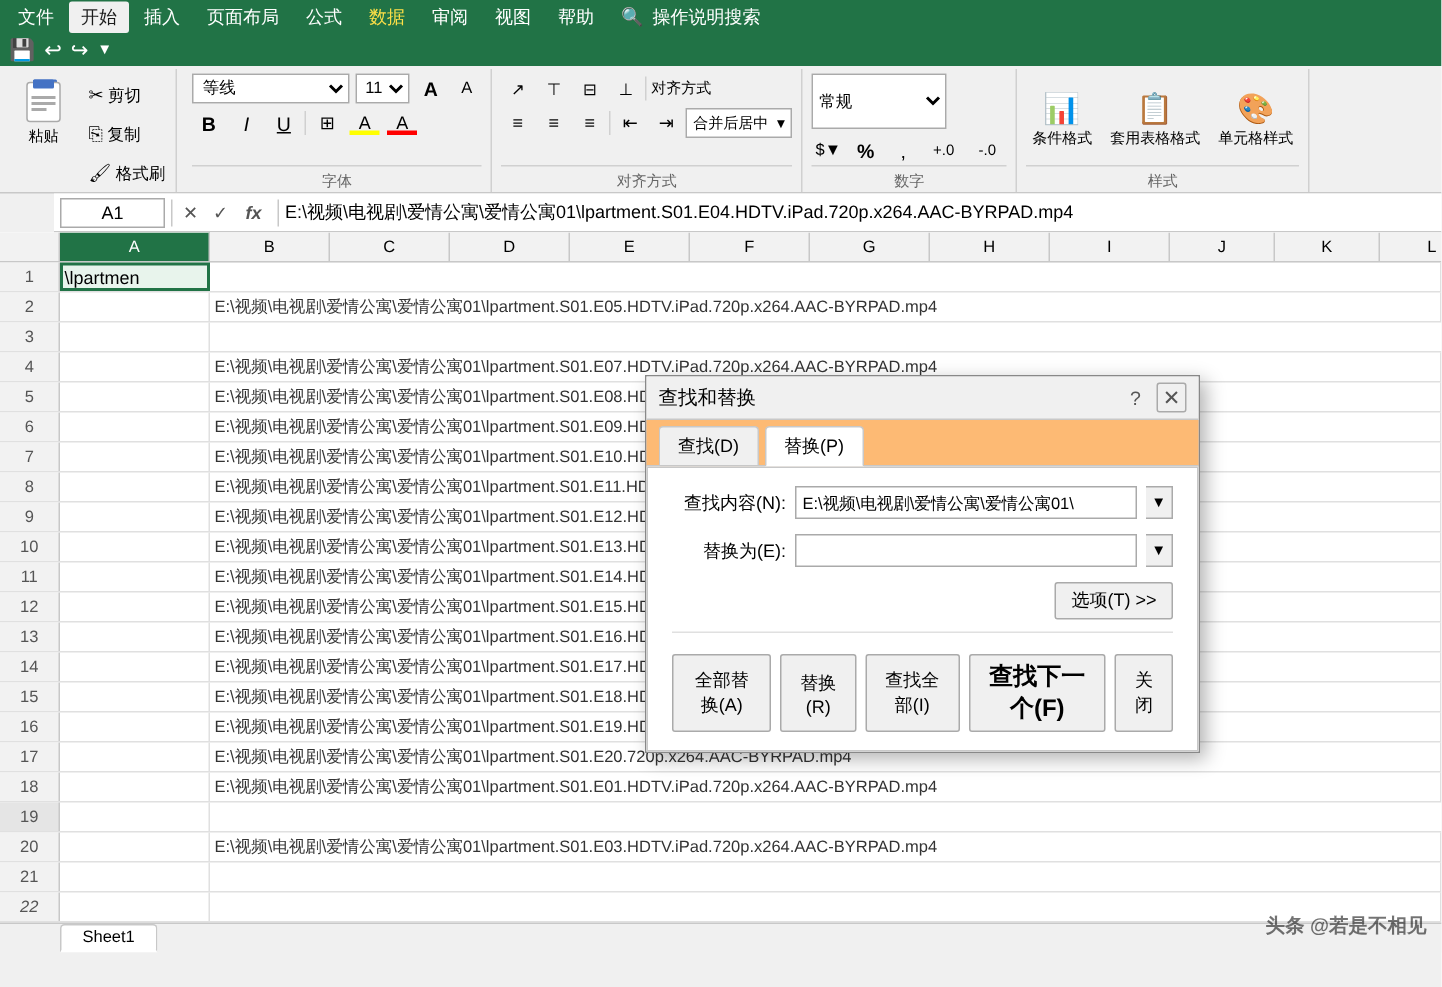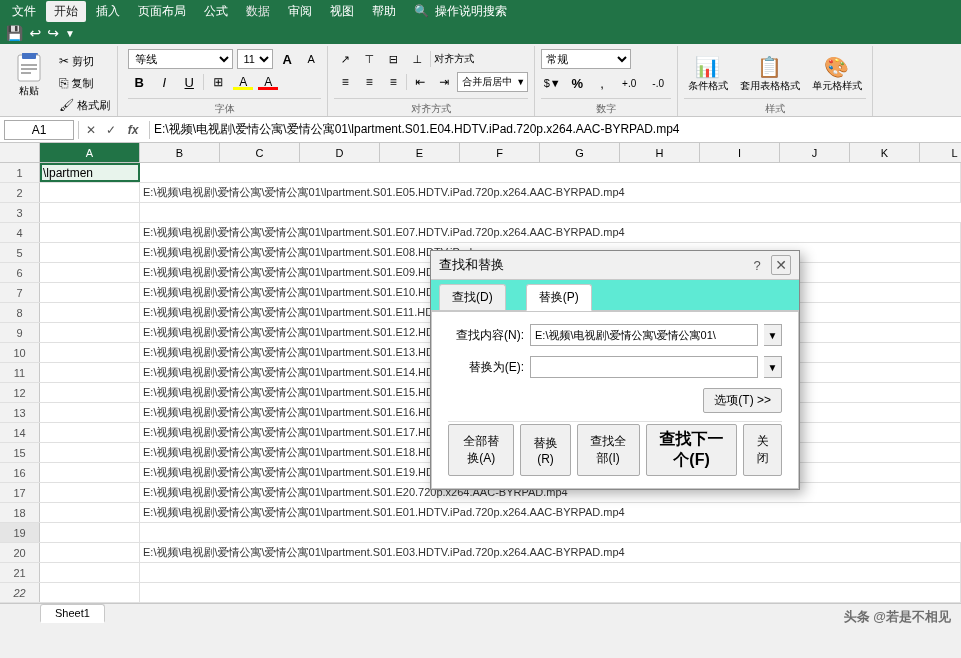--- a/index.html
+++ b/index.html
@@ -22,35 +22,35 @@
       border-bottom: 1px solid #c8c8c8;
       padding: 4px 8px;
       display: flex;
       justify-content: space-between;
       align-items: center;
       font-size: 13px;
     }
     .dialog-tabs {
       display: flex;
       border-bottom: 1px solid #c8c8c8;
-      background: #5eead4;
+      background: #fdba74;
       padding: 4px 8px 0 8px;
-      gap: 20px;
+      gap: 4px;
     }
   </style>
 </head>
 <body style="position:relative;">
 
 <div style="background:#217346; height:22px; display:flex; align-items:center; padding:0 4px; gap:2px;">
   <span style="color:white;font-size:12px;padding:2px 8px;cursor:pointer;">文件</span>
   <span style="color:#1a1a1a;font-size:12px;padding:2px 8px;cursor:pointer;background:#f0f0f0;border-radius:2px;">开始</span>
   <span style="color:white;font-size:12px;padding:2px 8px;cursor:pointer;">插入</span>
   <span style="color:white;font-size:12px;padding:2px 8px;cursor:pointer;">页面布局</span>
   <span style="color:white;font-size:12px;padding:2px 8px;cursor:pointer;">公式</span>
-  <span style="color:#e5e5e5;font-size:12px;padding:2px 8px;cursor:pointer;">数据</span>
+  <span style="color:#fde047;font-size:12px;padding:2px 8px;cursor:pointer;">数据</span>
   <span style="color:white;font-size:12px;padding:2px 8px;cursor:pointer;">审阅</span>
   <span style="color:white;font-size:12px;padding:2px 8px;cursor:pointer;">视图</span>
   <span style="color:white;font-size:12px;padding:2px 8px;cursor:pointer;">帮助</span>
   <span style="color:white;font-size:12px;margin-left:8px;">🔍</span>
   <span style="color:white;font-size:12px;padding:2px 4px;cursor:pointer;">操作说明搜索</span>
 </div>
 
 <div style="background:#217346; height:22px; display:flex; align-items:center; padding:0 6px; gap:6px;">
   <span style="color:white;font-size:14px;cursor:pointer;">💾</span>
   <span style="color:white;font-size:14px;cursor:pointer;">↩</span>
@@ -138,21 +138,21 @@
         <div style="display:flex;align-items:center;border:1px solid #aaa;height:20px;background:white;cursor:pointer;">
           <span style="font-size:10px;padding:0 4px;">合并后居中</span>
           <span style="font-size:9px;padding-right:2px;">▼</span>
         </div>
       </div>
       <div style="font-size:10px;color:#666;margin-top:auto;padding-top:3px;border-top:1px solid #d0d0d0;text-align:center;width:100%;">对齐方式</div>
     </div>
 
     <div style="display:flex;flex-direction:column;border-right:1px solid #d0d0d0;padding:3px 6px 0 6px;">
       <div style="display:flex;align-items:center;gap:2px;margin-bottom:4px;">
-        <select style="width:90px;height:20px;border:1px solid #aaa;background:white;font-size:11px;">
+        <select style="width:90px;height:37px;border:1px solid #aaa;background:white;font-size:11px;">
           <option>常规</option>
         </select>
       </div>
       <div style="display:flex;align-items:center;gap:3px;">
         <button style="width:22px;height:20px;border:1px solid transparent;background:transparent;cursor:pointer;font-size:11px;">$▼</button>
         <button style="width:22px;height:20px;border:1px solid transparent;background:transparent;cursor:pointer;font-size:13px;font-weight:bold;">%</button>
         <button style="width:22px;height:20px;border:1px solid transparent;background:transparent;cursor:pointer;font-size:13px;">,</button>
         <button style="width:26px;height:20px;border:1px solid transparent;background:transparent;cursor:pointer;font-size:10px;">+.0</button>
         <button style="width:26px;height:20px;border:1px solid transparent;background:transparent;cursor:pointer;font-size:10px;">-.0</button>
       </div>
@@ -173,21 +173,21 @@
           <span style="font-size:20px;">🎨</span>
           <span style="font-size:10px;">单元格样式</span>
         </div>
       </div>
       <div style="font-size:10px;color:#666;margin-top:auto;padding-top:3px;border-top:1px solid #d0d0d0;text-align:center;width:100%;">样式</div>
     </div>
 
   </div>
 </div>
 
-<div style="display:flex;align-items:center;background:white;border-bottom:1px solid #c8c8c8;height:26px;padding:0 4px;">
+<div style="display:flex;align-items:center;background:white;border-bottom:1px solid #c8c8c8;height:26px;padding:0 4px;margin-left:36px;">
   <input type="text" style="width: 70px; border: 1px solid rgb(170, 170, 170); height: 20px; font-size: 12px; text-align: center; margin-right: 4px;" value="A1">
   <div style="width:1px;height:18px;background:#c8c8c8;margin-right:4px;"></div>
   <span style="font-size:12px;cursor:pointer;color:#555;margin-right:4px;width:16px;text-align:center;">✕</span>
   <span style="font-size:12px;cursor:pointer;color:#555;margin-right:4px;width:16px;text-align:center;">✓</span>
   <span style="font-size:12px;cursor:pointer;color:#555;margin-right:6px;font-style:italic;font-weight:bold;width:20px;text-align:center;">fx</span>
   <div style="width:1px;height:18px;background:#c8c8c8;margin-right:4px;"></div>
   <input type="text" style="flex: 1 1 0%; border: none; outline: none; font-size: 12px;" value="E:\视频\电视剧\爱情公寓\爱情公寓01\lpartment.S01.E04.HDTV.iPad.720p.x264.AAC-BYRPAD.mp4">
 </div>
 
 <div style="background:white;overflow:hidden;flex:1;">
@@ -344,21 +344,21 @@
       <div style="width:18px;height:22px;border:1px solid #aaa;border-left:none;background:#f0f0f0;cursor:pointer;display:flex;align-items:center;justify-content:center;font-size:10px;">▼</div>
     </div>
     <div style="display:flex;align-items:center;margin-bottom:10px;gap:6px;">
       <label style="width:76px;text-align:right;font-size:12px;flex-shrink:0;">替换为(E):</label>
       <input type="text" style="flex: 1 1 0%; height: 22px; border: 1px solid rgb(170, 170, 170); background: white; font-size: 11px; padding: 0px 4px;" value="">
       <div style="width:18px;height:22px;border:1px solid #aaa;border-left:none;background:#f0f0f0;cursor:pointer;display:flex;align-items:center;justify-content:center;font-size:10px;">▼</div>
     </div>
     <div style="display:flex;justify-content:flex-end;margin-bottom:8px;">
       <button style="padding:3px 10px;border:1px solid #aaa;background:#f0f0f0;cursor:pointer;font-size:12px;border-radius:2px;">选项(T) &gt;&gt;</button>
     </div>
-    <div style="display:flex;justify-content:flex-end;gap:6px;padding-top:2px;border-top:1px solid #e0e0e0;">
+    <div style="display:flex;justify-content:flex-end;gap:6px;padding-top:14px;border-top:1px solid #e0e0e0;">
       <button style="padding:4px 10px;border:1px solid #aaa;background:#f0f0f0;cursor:pointer;font-size:12px;border-radius:2px;">全部替换(A)</button>
       <button style="padding:4px 10px;border:1px solid #aaa;background:#f0f0f0;cursor:pointer;font-size:12px;border-radius:2px;">替换(R)</button>
       <button style="padding:4px 10px;border:1px solid #aaa;background:#f0f0f0;cursor:pointer;font-size:12px;border-radius:2px;">查找全部(I)</button>
       <button style="padding:4px 10px;border:1px solid #aaa;background:#f0f0f0;cursor:pointer;font-size:16px;border-radius:2px;font-weight:bold;">查找下一个(F)</button>
       <button style="padding:4px 10px;border:1px solid #aaa;background:#f0f0f0;cursor:pointer;font-size:12px;border-radius:2px;">关闭</button>
     </div>
   </div>
 </div>
 
 <div style="position:absolute;bottom:32px;right:10px;font-size:13px;color:rgba(0,0,0,0.55);font-weight:bold;z-index:50;">头条 @若是不相见</div>

